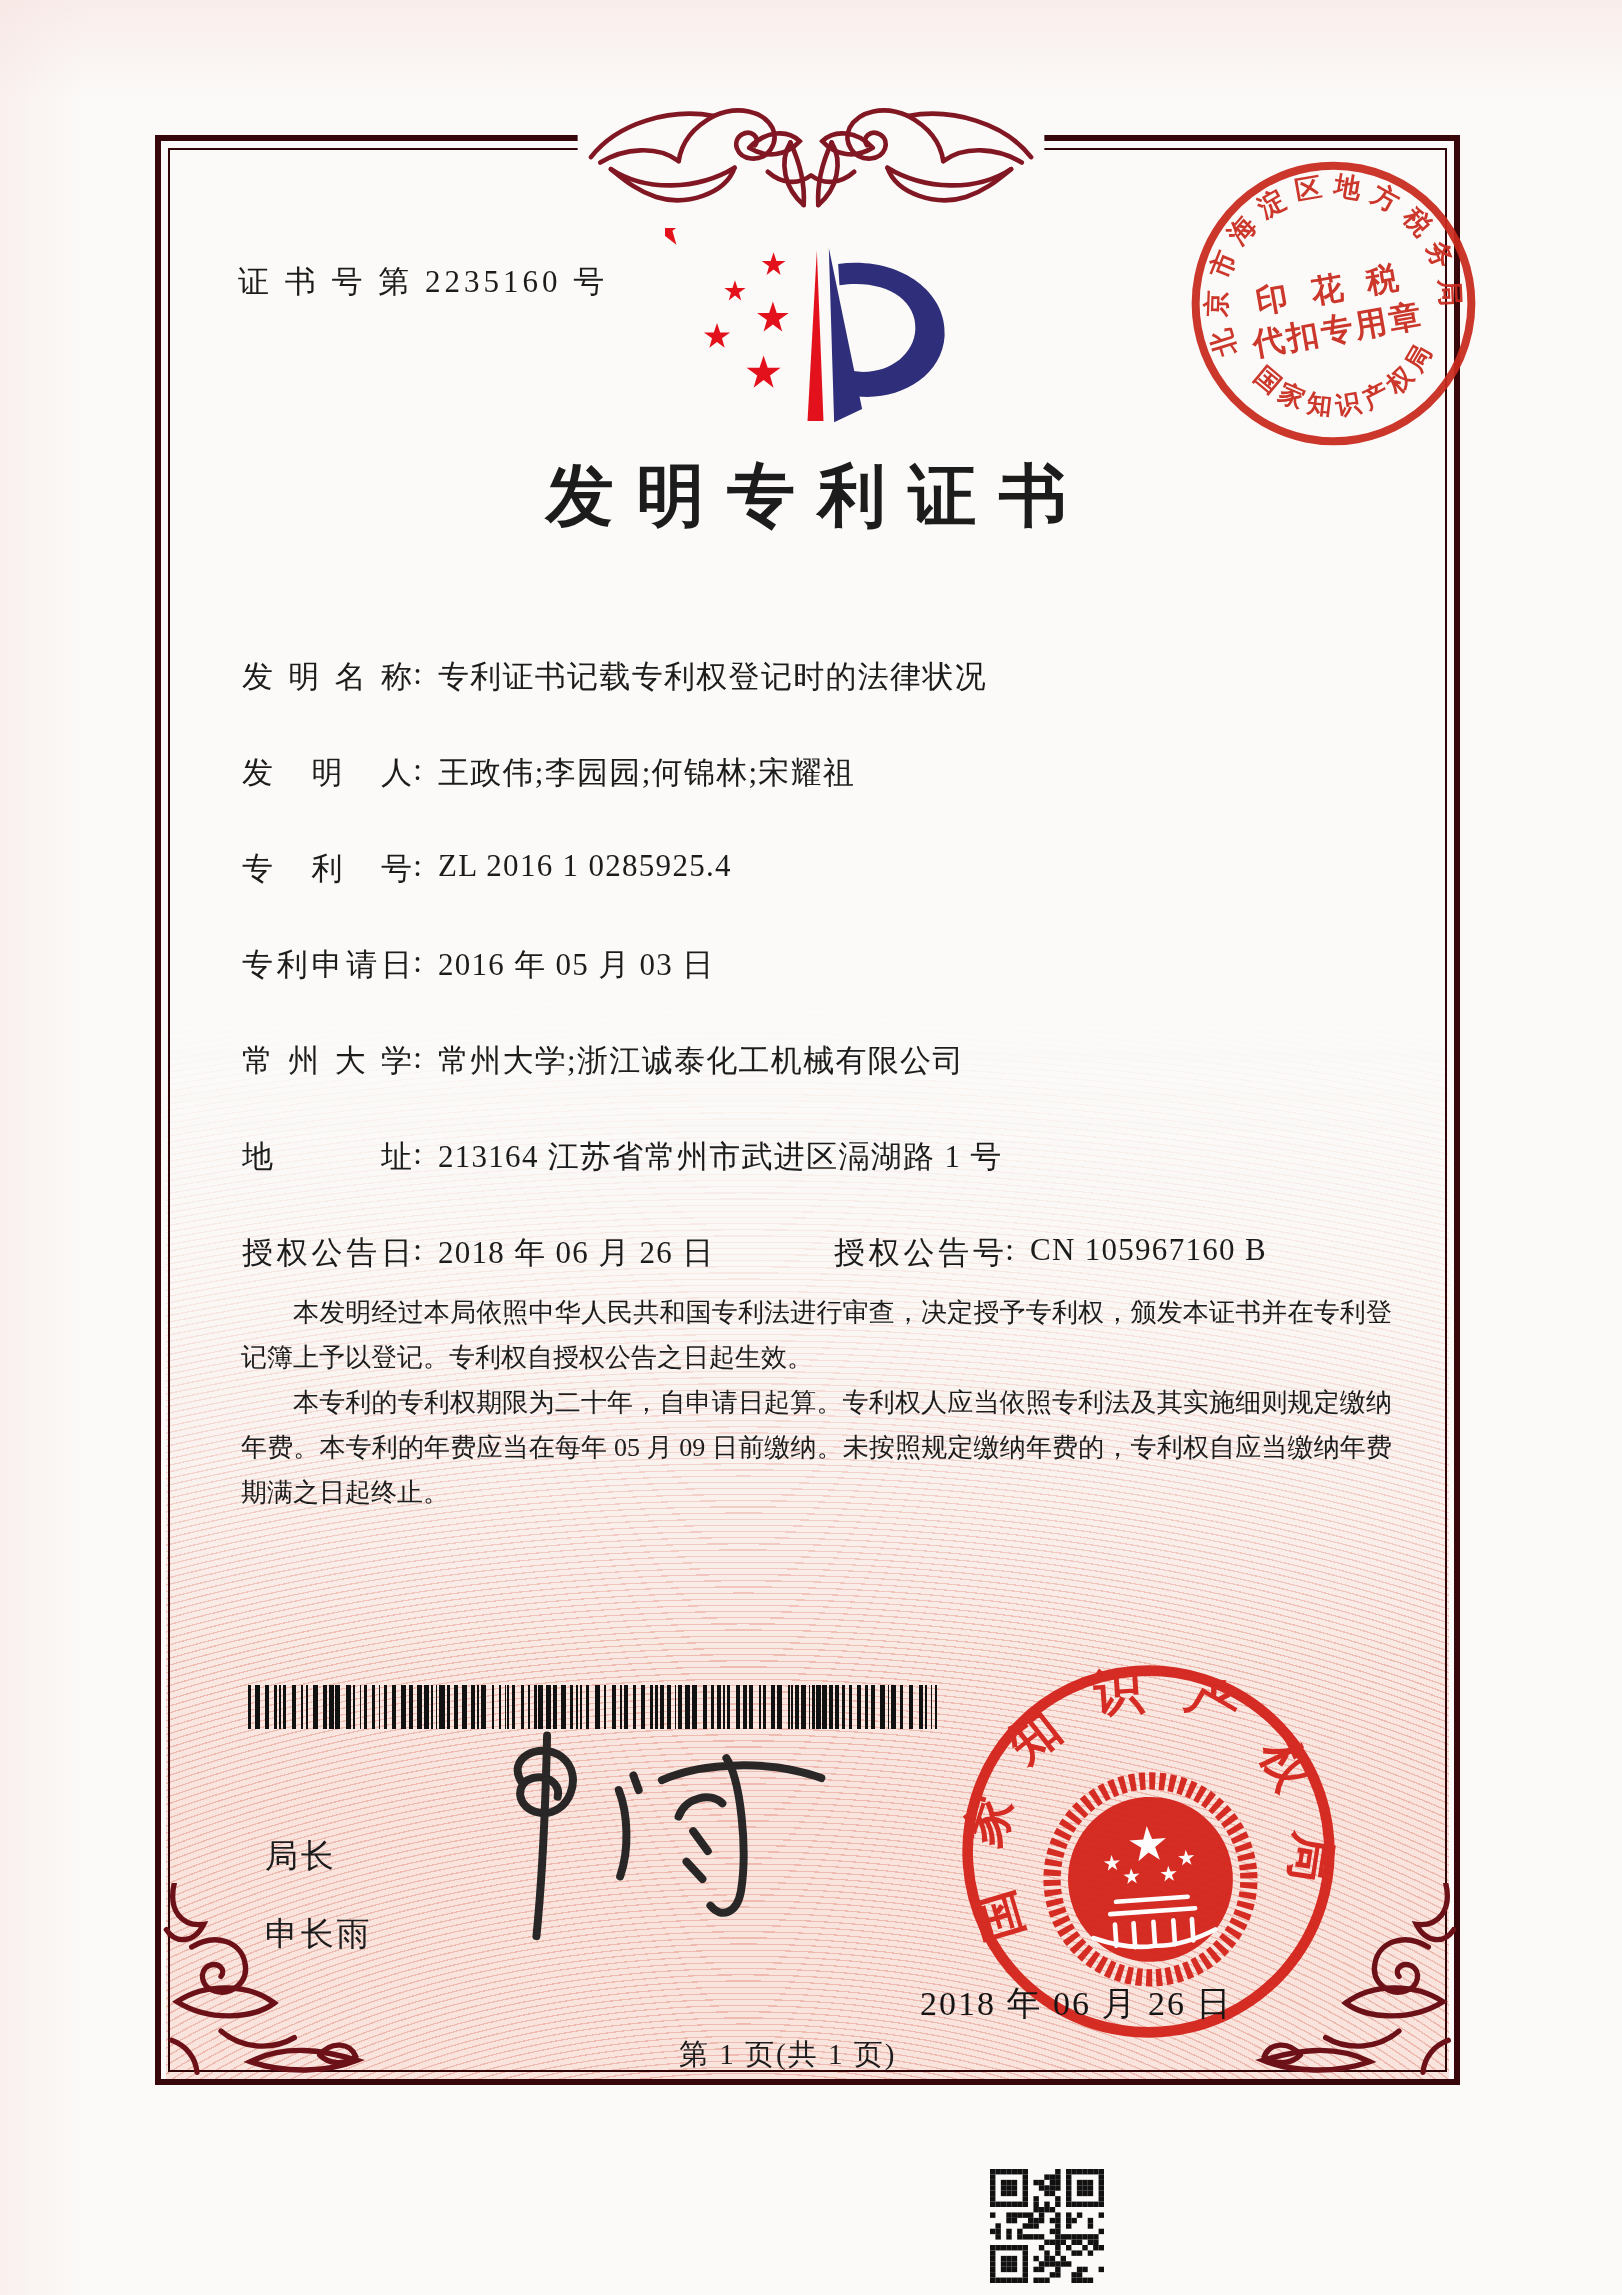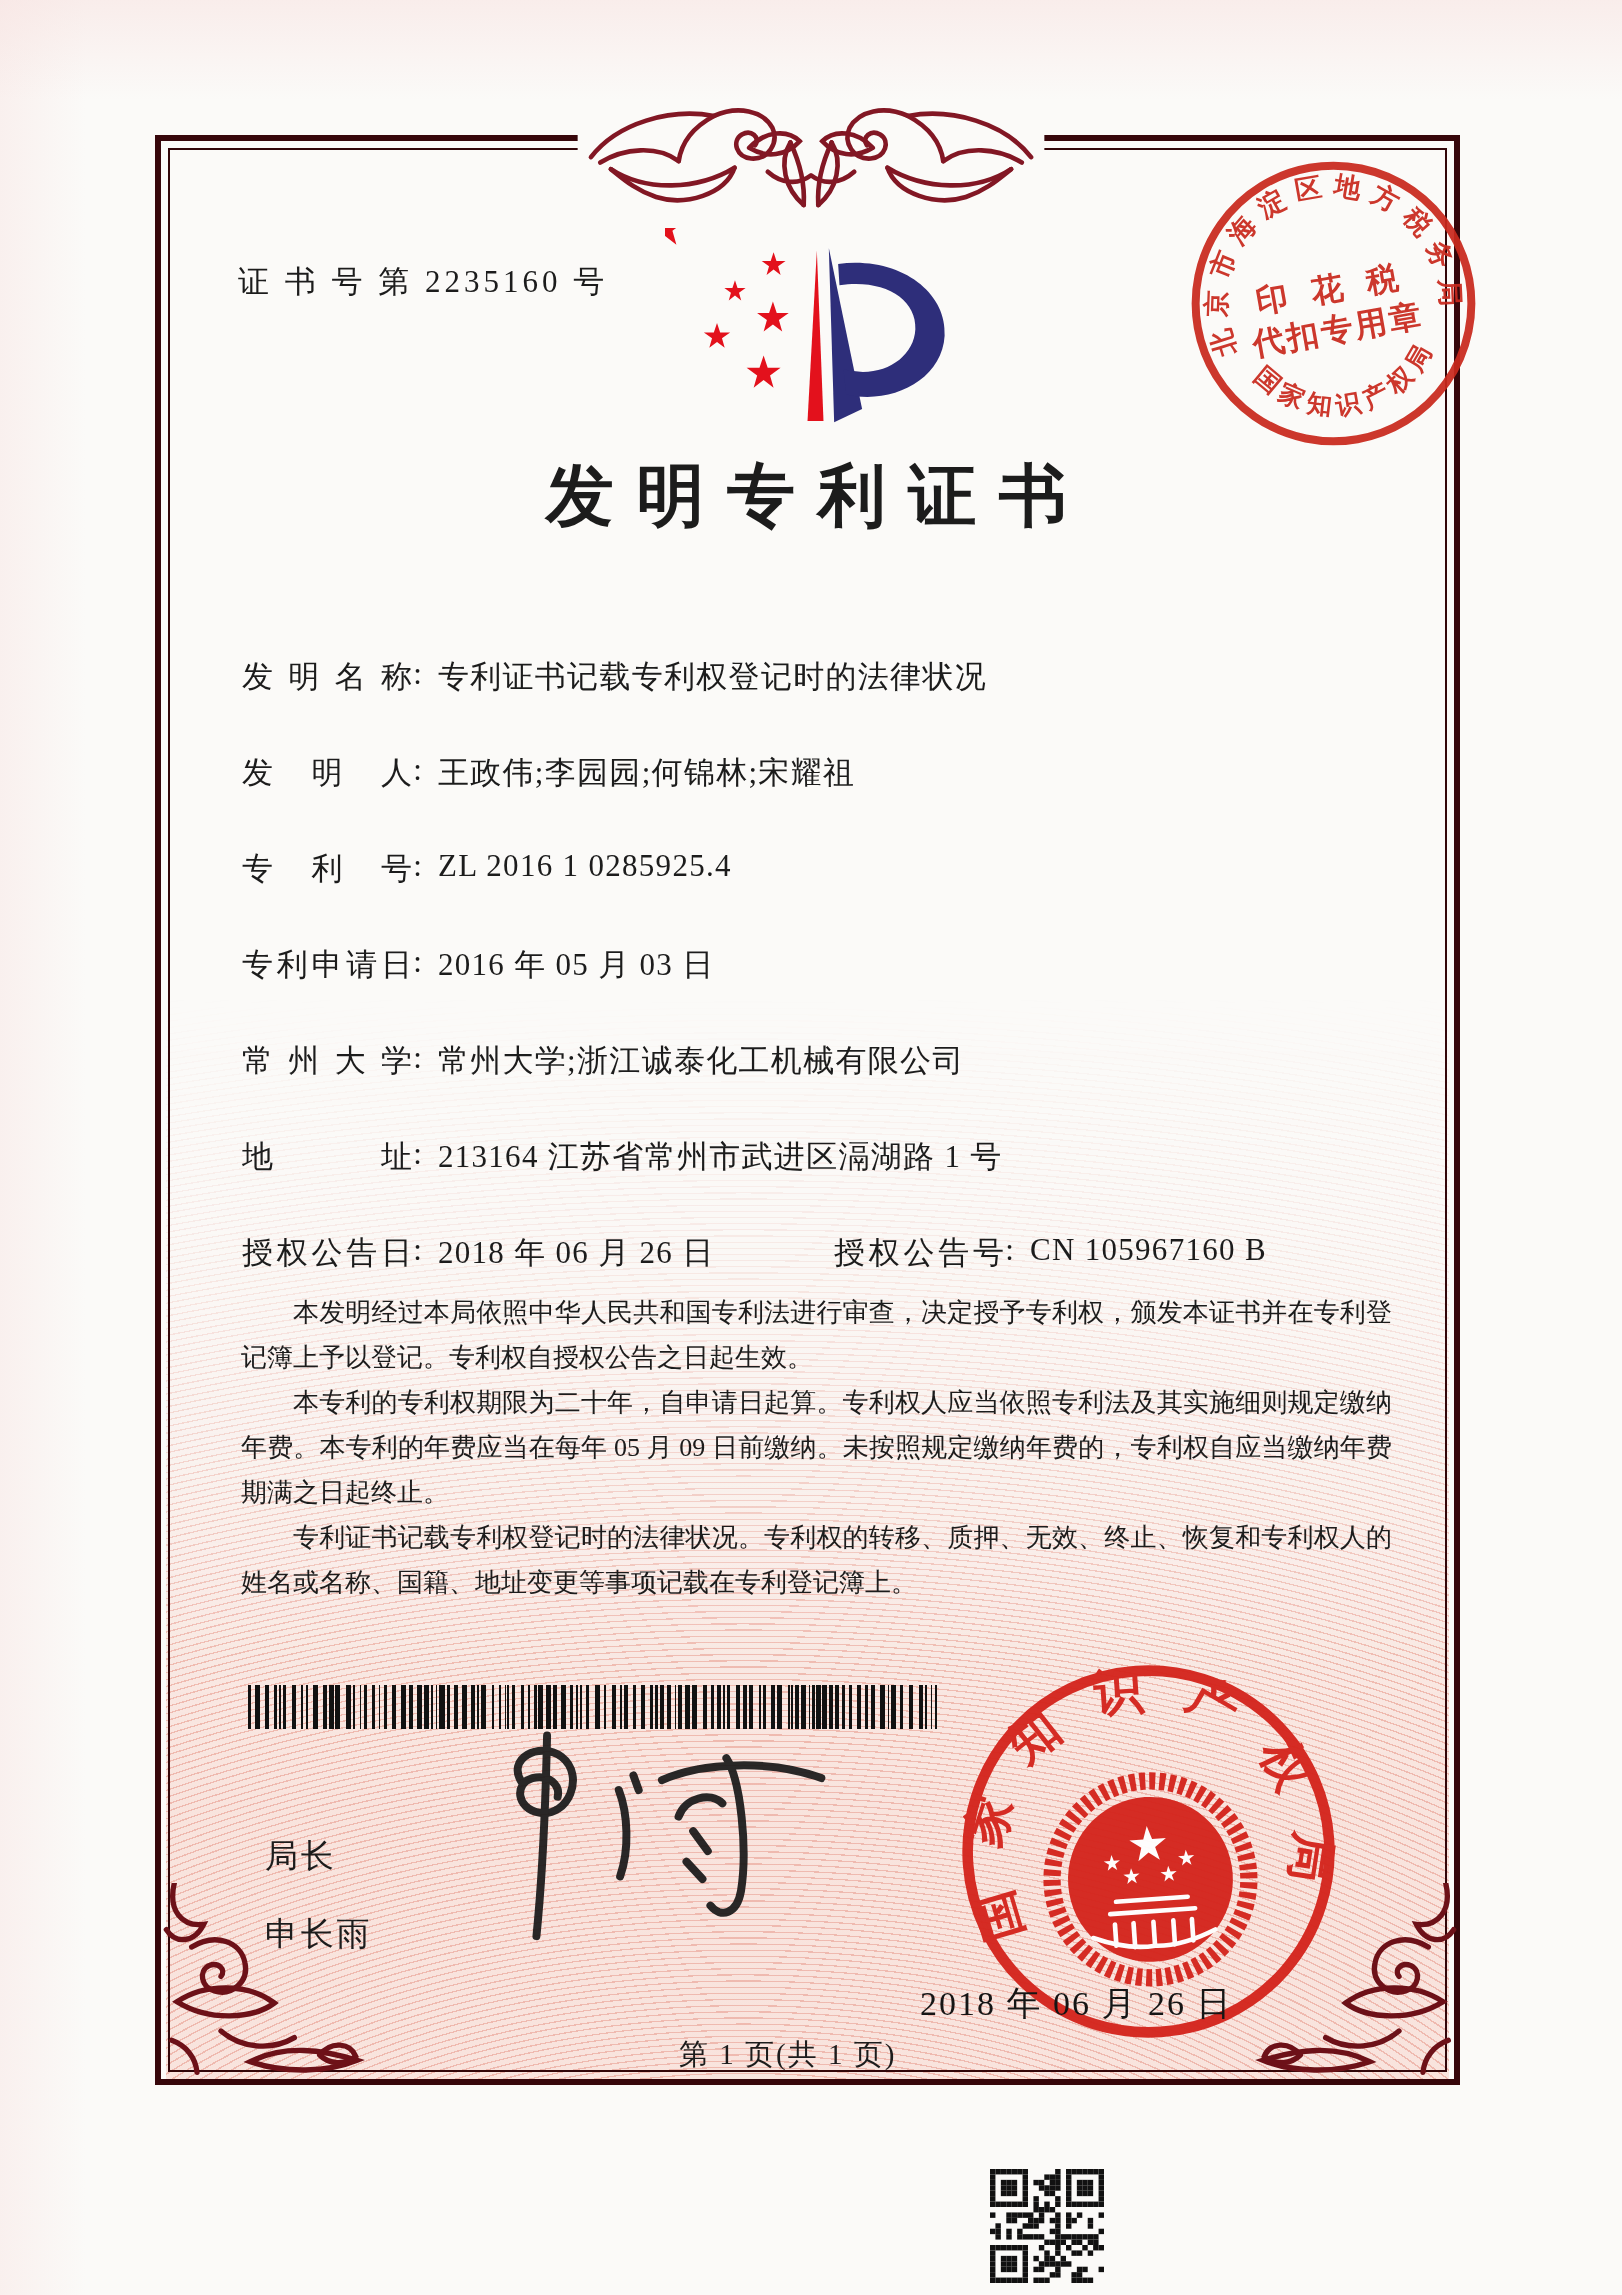--- a/index.html
+++ b/index.html
@@ -179,21 +179,20 @@
         <span class="flabel">授权公告号</span>
           <span class="fcolon">:</span>
         <span class="fvalue">CN 105967160 B</span>
       </span>
     </div>
   </div>
 
   <div class="body-text">
     <p>本发明经过本局依照中华人民共和国专利法进行审查，决定授予专利权，颁发本证书并在专利登记簿上予以登记。专利权自授权公告之日起生效。</p>
     <p>本专利的专利权期限为二十年，自申请日起算。专利权人应当依照专利法及其实施细则规定缴纳年费。本专利的年费应当在每年 05 月 09 日前缴纳。未按照规定缴纳年费的，专利权自应当缴纳年费期满之日起终止。</p>
-    <p>专利证书记载专利权登记时的法律状况。专利权的转移、质押、无效、终止、恢复和专利权人的姓名或名称、国籍、地址变更等事项记载在专利登记簿上。</p>
   </div>
 
   <div class="barcode" id="barcode">
       <div style="width: 3.3px; background: rgb(17, 17, 17);"></div>
       <div style="width: 4px; background: transparent;"></div>
       <div style="width: 4.7px; background: rgb(17, 17, 17);"></div>
       <div style="width: 4.7px; background: transparent;"></div>
       <div style="width: 4.7px; background: rgb(17, 17, 17);"></div>
       <div style="width: 4.7px; background: transparent;"></div>
       <div style="width: 3.3px; background: rgb(17, 17, 17);"></div>

